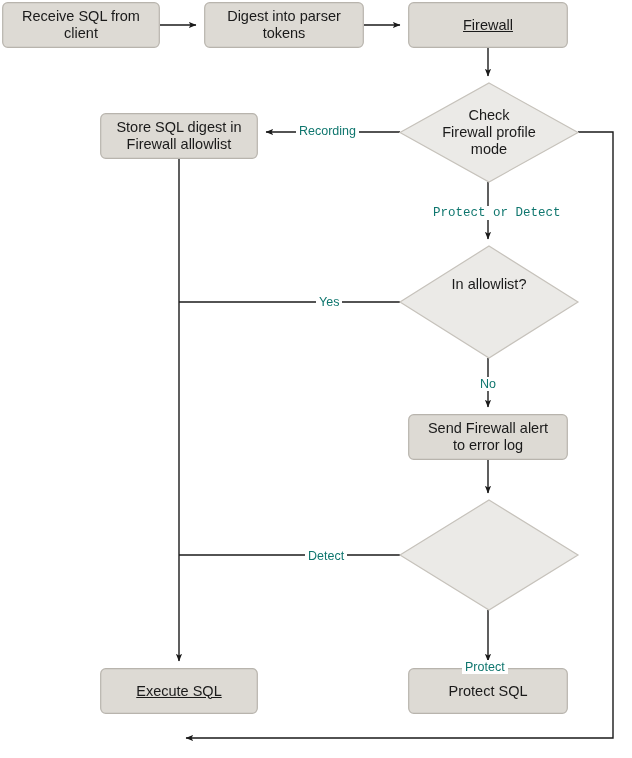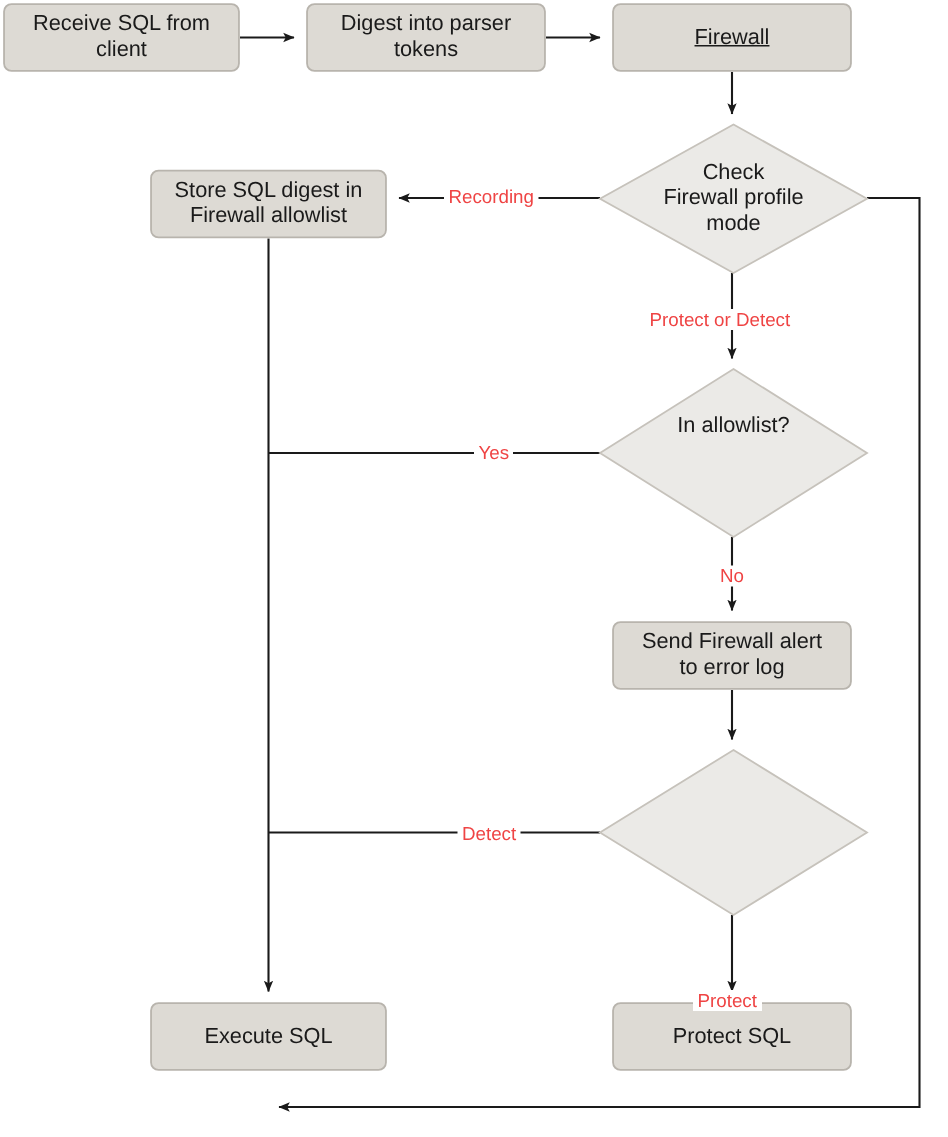--- a/index.html
+++ b/index.html
@@ -31,21 +31,21 @@
     justify-content: center;
     text-align: center;
     color: #1a1a1a;
     font-size: 14.5px;
     line-height: 17px;
     pointer-events: none;
     white-space: pre-line;
   }
   .edge-label {
     position: absolute;
-    color: #ef4444;
+    color: #0f766e;
     font-size: 12.5px;
     line-height: 14px;
     background: #ffffff;
     padding: 0 3px;
     white-space: nowrap;
   }
 </style>
 </head>
 <body>
 
@@ -134,29 +134,29 @@
   <div class="node-label" style="left:400px; top:83px;  width:178px; height:99px;">Check
 Firewall profile
 mode</div>
 
   <div class="node-label" style="left:400px; top:228px; width:178px; height:112px;">In allowlist?</div>
 
   <div class="node-label" style="left:408px; top:414px; width:160px; height:46px;">Send Firewall alert
 to error log</div>
 
 
-  <div class="node-label" style="left:100px; top:668px; width:158px; height:46px;">Execute SQL</div>
+  <div class="node-label" style="left:100px; top:668px; width:158px; height:46px;text-decoration:underline;">Execute SQL</div>
 
   <div class="node-label" style="left:408px; top:668px; width:160px; height:46px;">Protect SQL</div>
 
   <div class="edge-label" style="left:296px; top:124px;">Recording</div>
 
   <div class="edge-label" style="left:601px; top:407px;margin-left:36px;">Off</div>
 
-  <div class="edge-label" style="left:430px; top:206px;">Protect or Detect</div>
+  <div class="edge-label" style="left:430px; top:206px;font-family:Liberation Mono, monospace;">Protect or Detect</div>
 
   <div class="edge-label" style="left:316px; top:295px;">Yes</div>
 
   <div class="edge-label" style="left:477px; top:377px;">No</div>
 
   <div class="edge-label" style="left:305px; top:549px;">Detect</div>
 
   <div class="edge-label" style="left:462px; top:660px;">Protect</div>
 
 </div>

